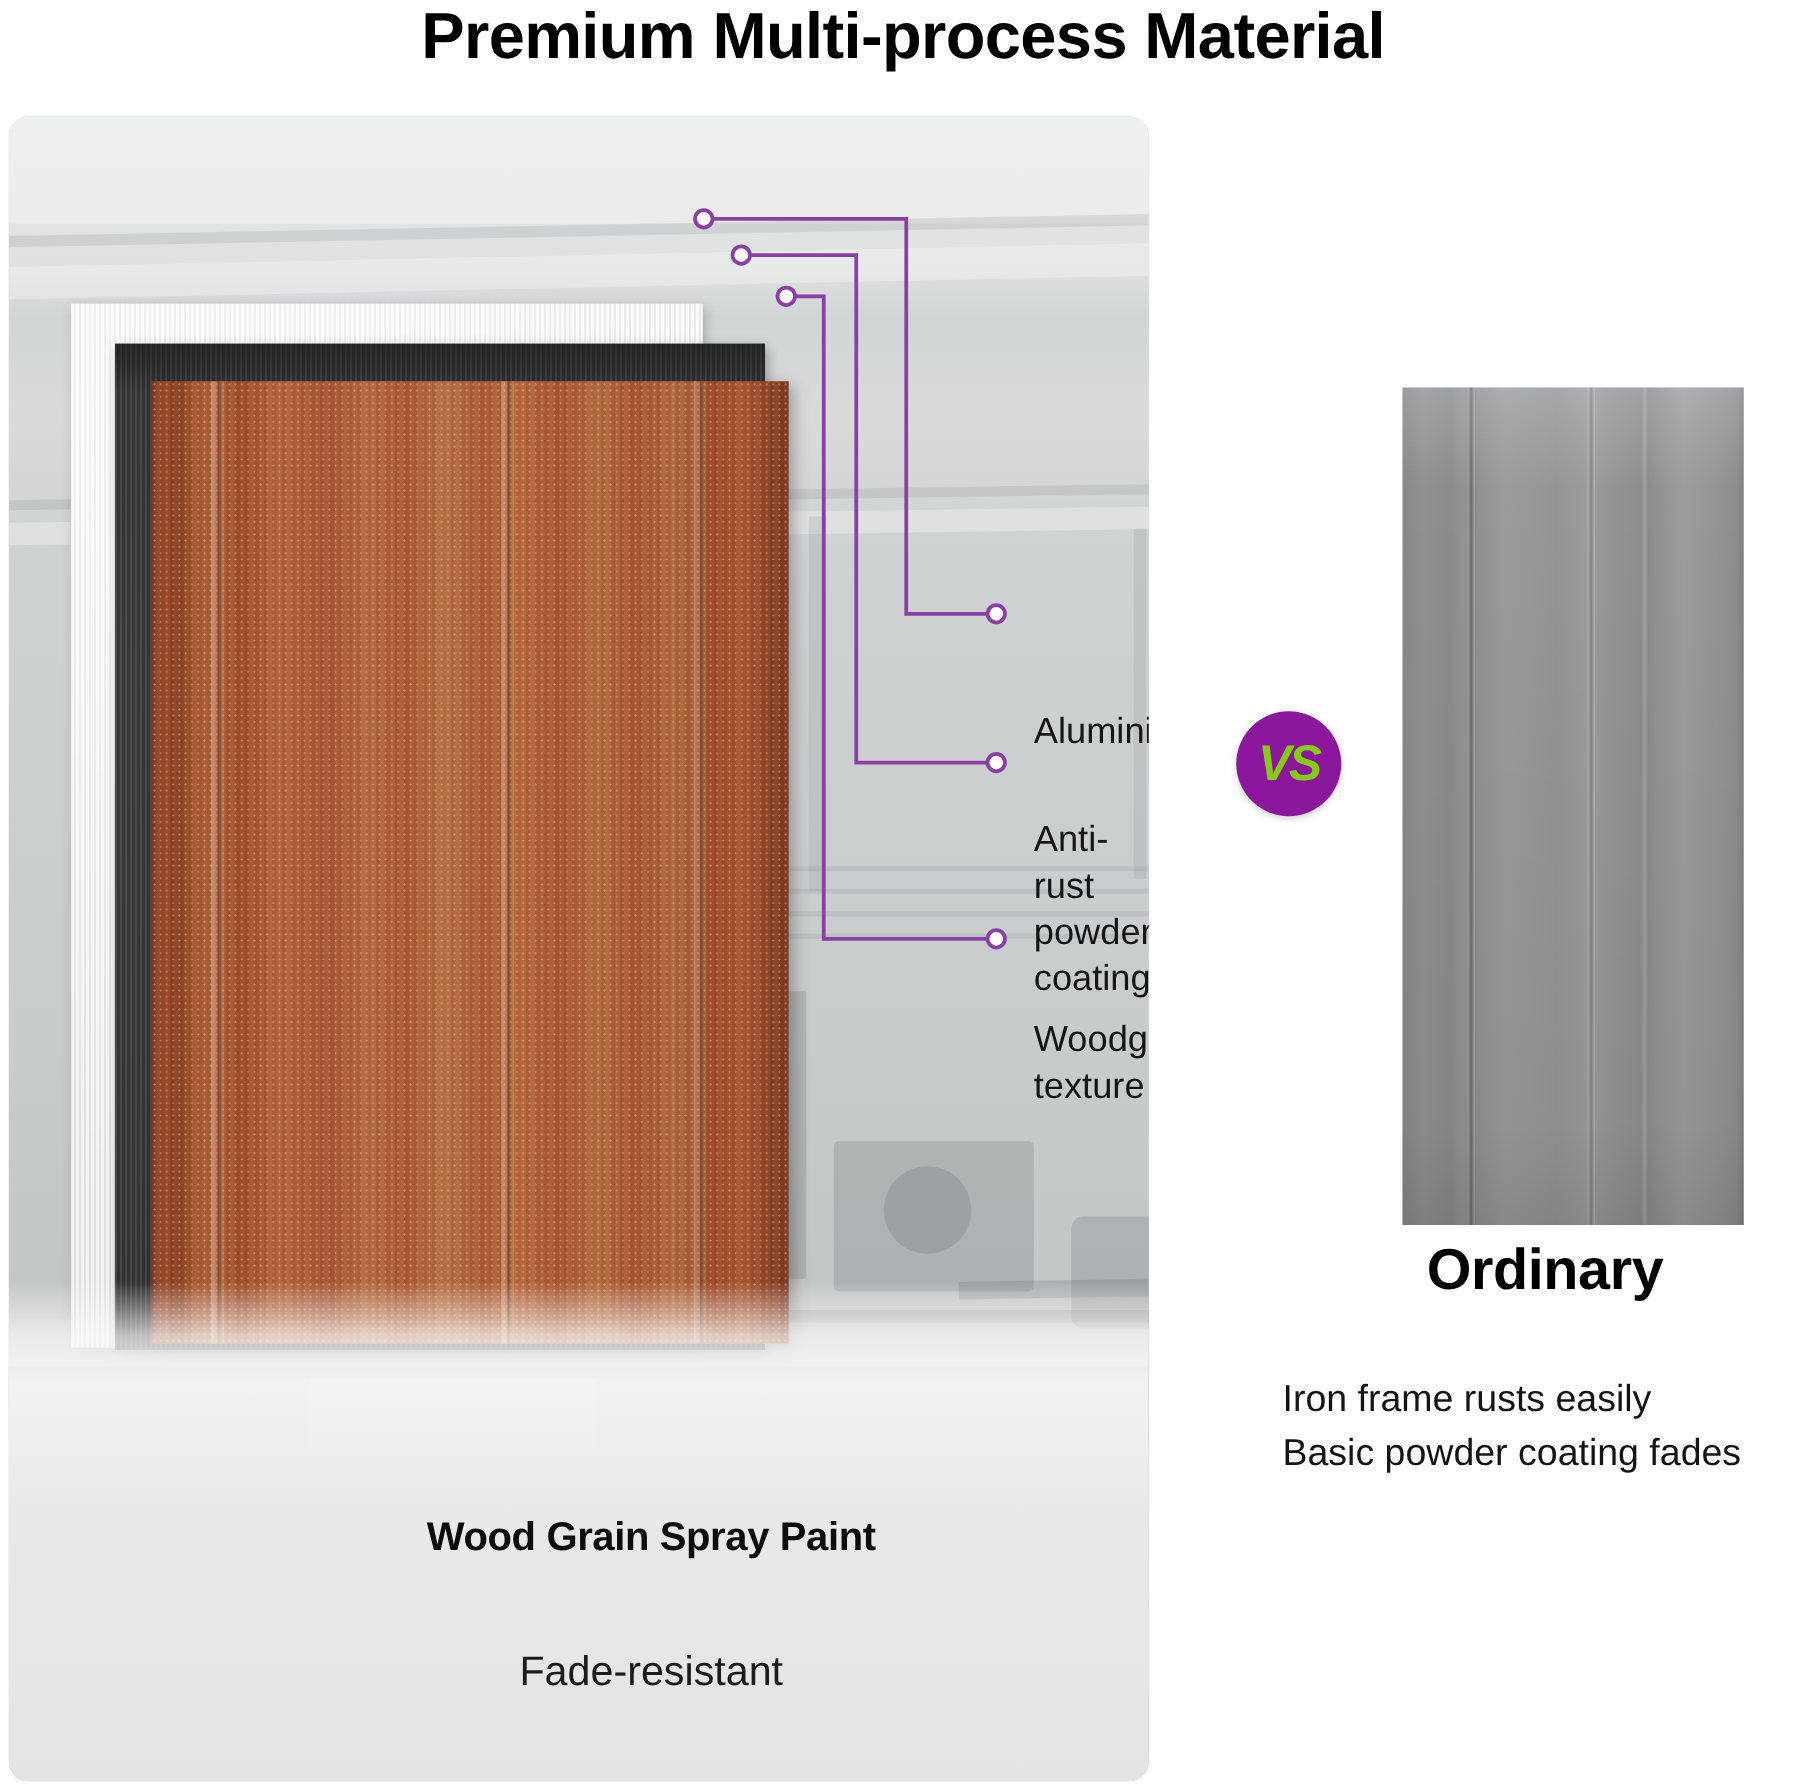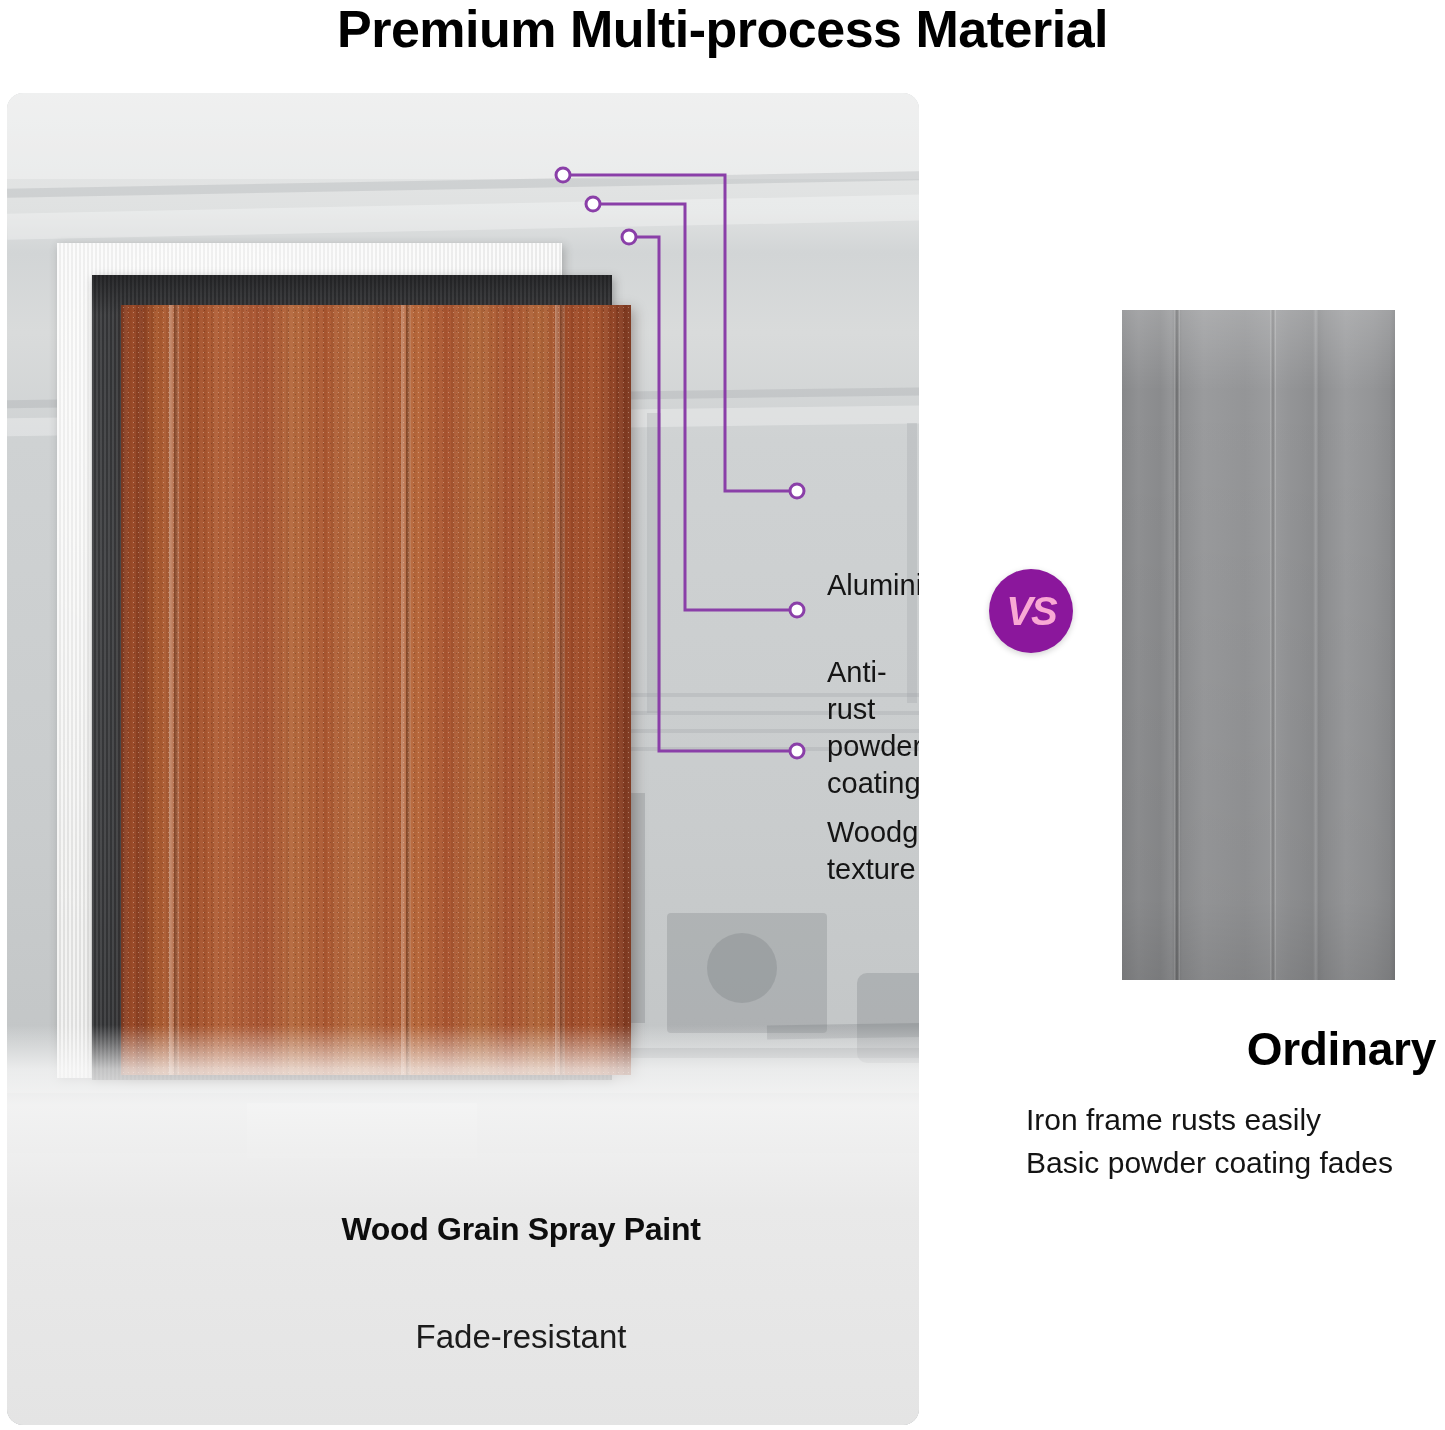--- a/index.html
+++ b/index.html
@@ -115,21 +115,21 @@
 
   
   .vs-badge{
     position:absolute;left:989px;top:569px;width:84px;height:84px;
     border-radius:50%;background:#8b179c;
     display:flex;align-items:center;justify-content:center;
     box-shadow:0 2px 6px rgba(0,0,0,.18);
     z-index:40;
   }
   .vs-badge span{
-    color:#f9a8d4;font-size:40px;font-weight:bold;font-style:italic;
+    color:#84cc16;font-size:40px;font-weight:bold;font-style:italic;
     letter-spacing:-2px;line-height:1;
   }
 
   
   .ord-panel{
     position:absolute;left:1122px;top:310px;width:273px;height:670px;
     background:linear-gradient(90deg,
       #868789 0%,#909193 6%,#8a8b8d 14%,#949597 18%,#8d8e90 19%,
       #7e7f81 20%,#909193 22%,#9a9b9d 30%,#949597 45%,#9b9c9e 55%,
       #939496 62%,#8d8e90 70%,#a0a1a3 71%,#8a8b8d 72%,#909193 74%,
@@ -138,21 +138,21 @@
   .ord-panel::after{
     content:"";position:absolute;inset:0;
     background:linear-gradient(180deg,rgba(255,255,255,.18),rgba(255,255,255,0) 12%,rgba(0,0,0,.05) 88%,rgba(0,0,0,.12) 100%);
   }
   .ord-seam{position:absolute;top:0;bottom:0;width:6px;
     background:linear-gradient(90deg,rgba(255,255,255,.22),rgba(0,0,0,.16) 50%,rgba(255,255,255,.26));}
   .ord-seam.o1{left:52px;}
   .ord-seam.o2{left:148px;}
 
   .ord-title{
-    position:absolute;left:1036px;top:1022px;width:400px;text-align:right;
+    position:absolute;left:1036px;top:988px;width:400px;text-align:center;
     font-size:46px;font-weight:bold;color:#000;letter-spacing:-0.3px;
   }
   .ord-body{
     position:absolute;left:1026px;top:1098px;width:418px;text-align:left;
     font-size:30px;line-height:43px;color:#141414;
   }
 </style>
 </head>
 <body>
 

